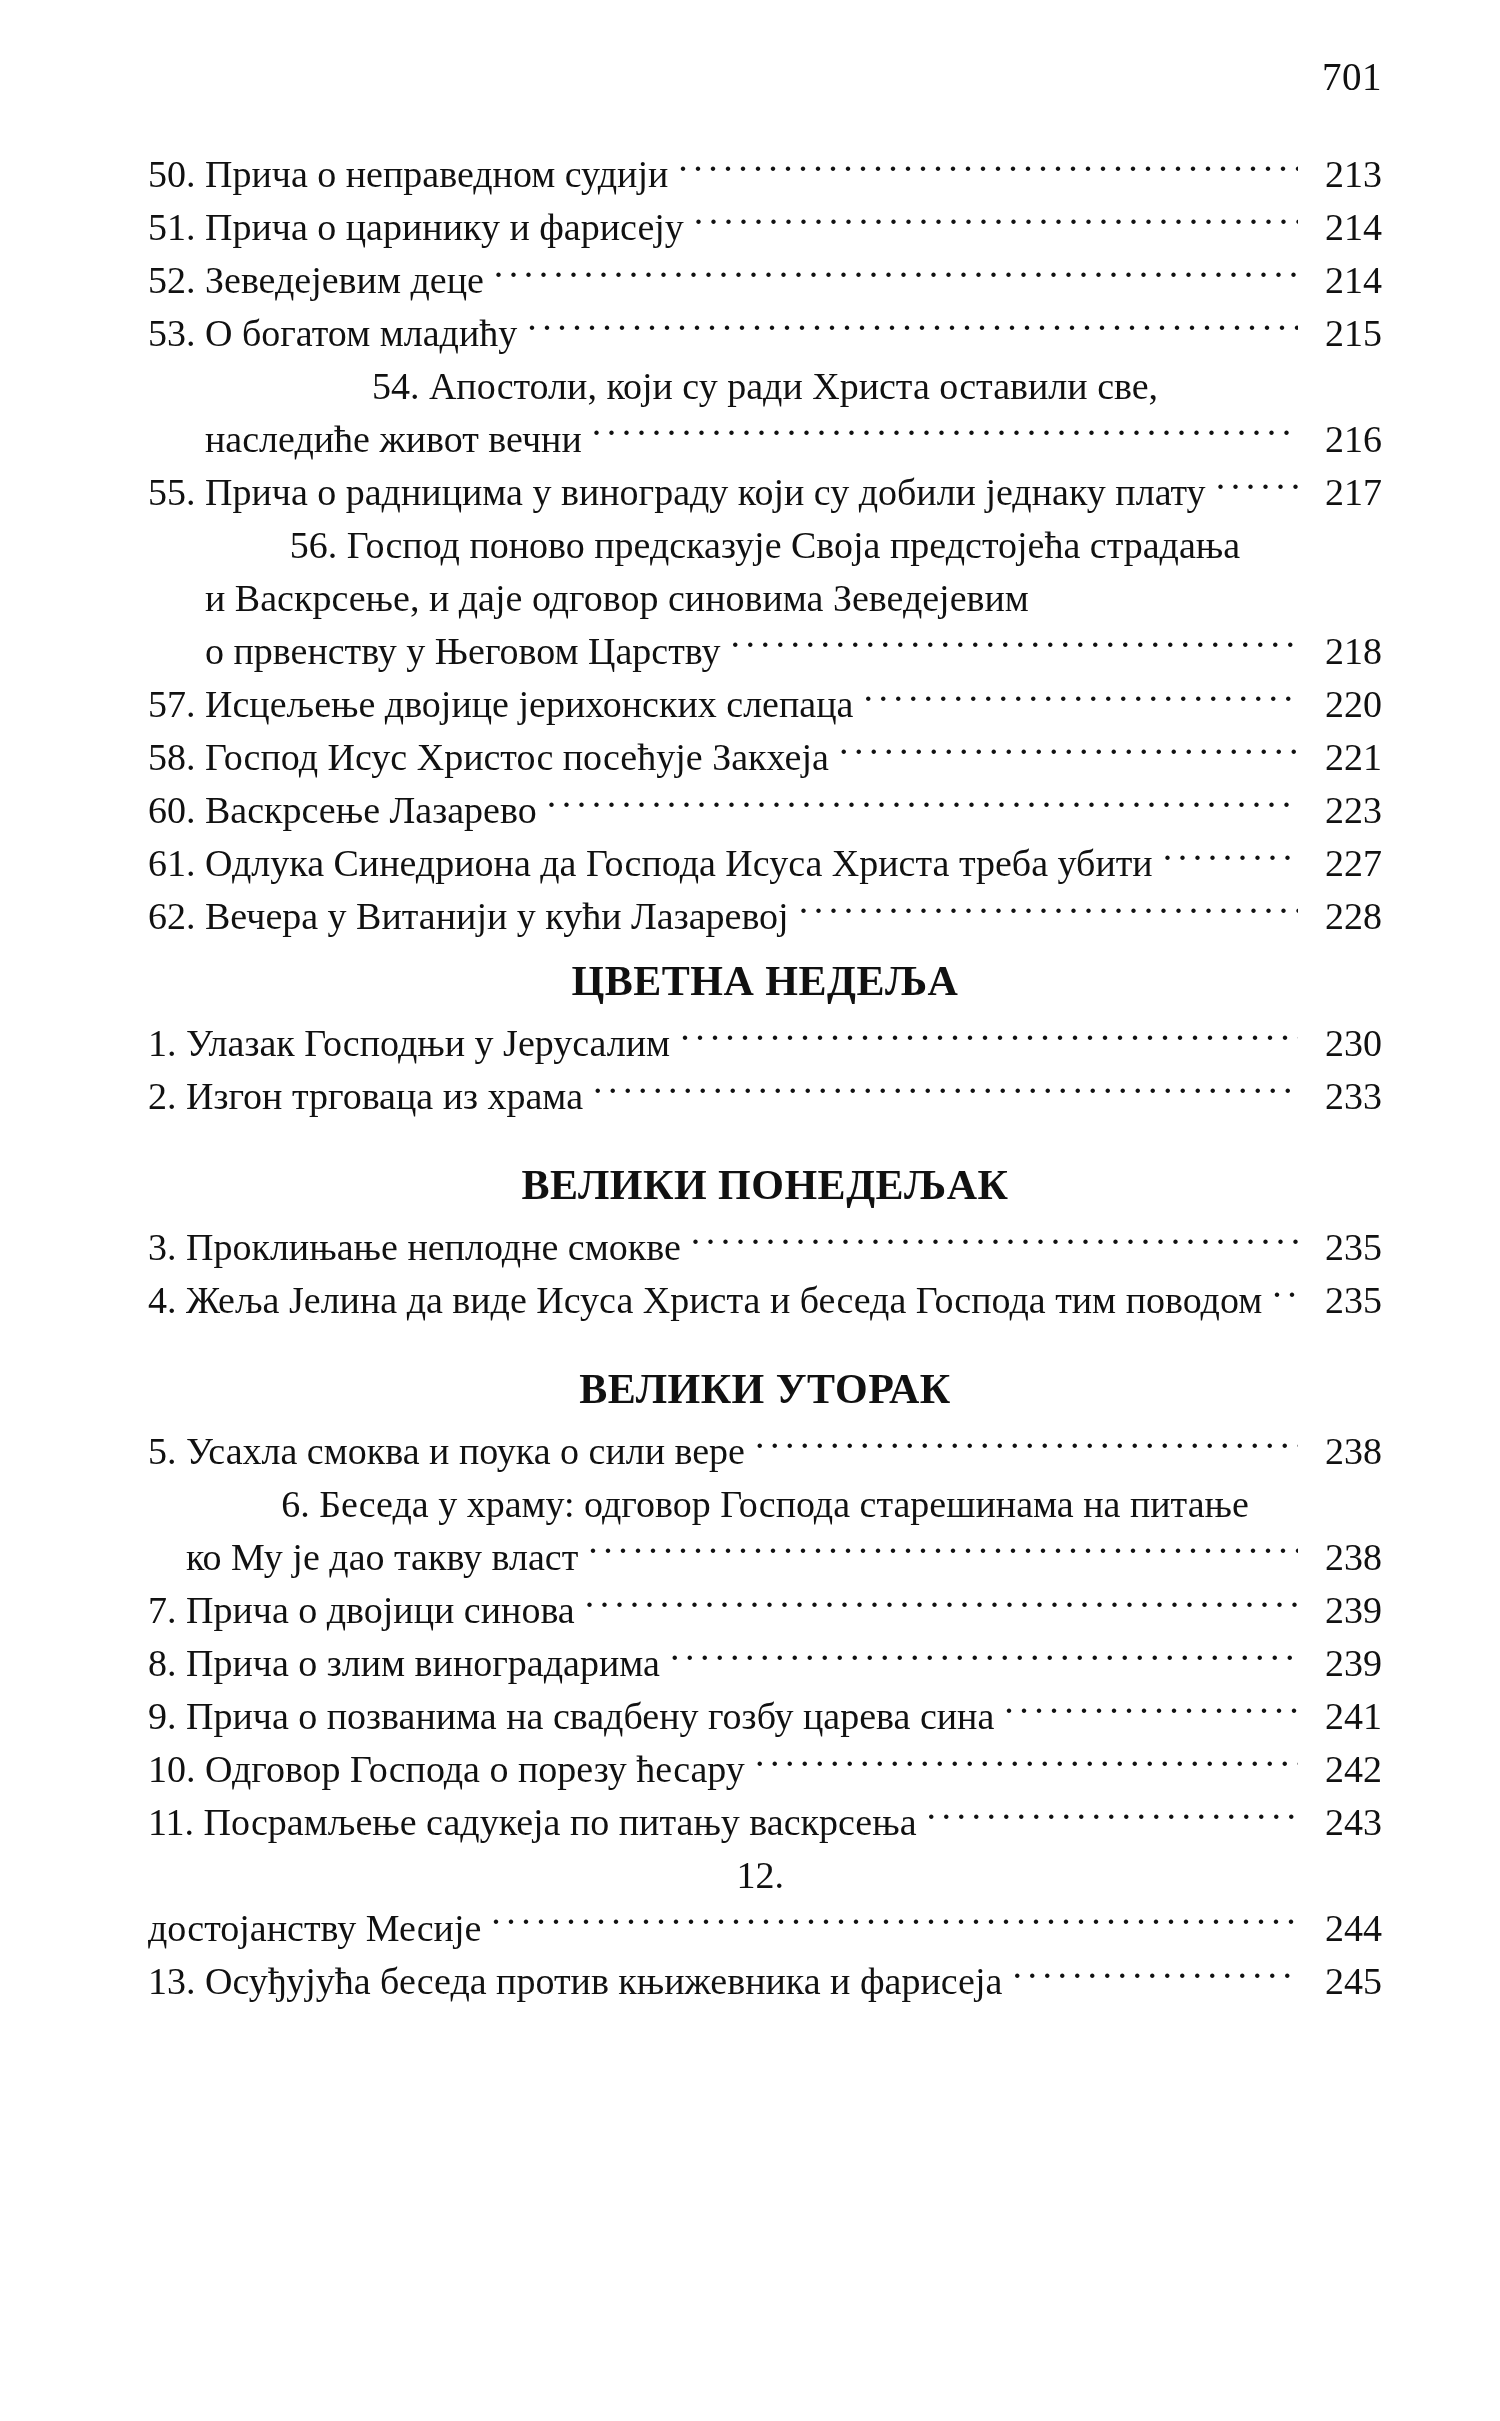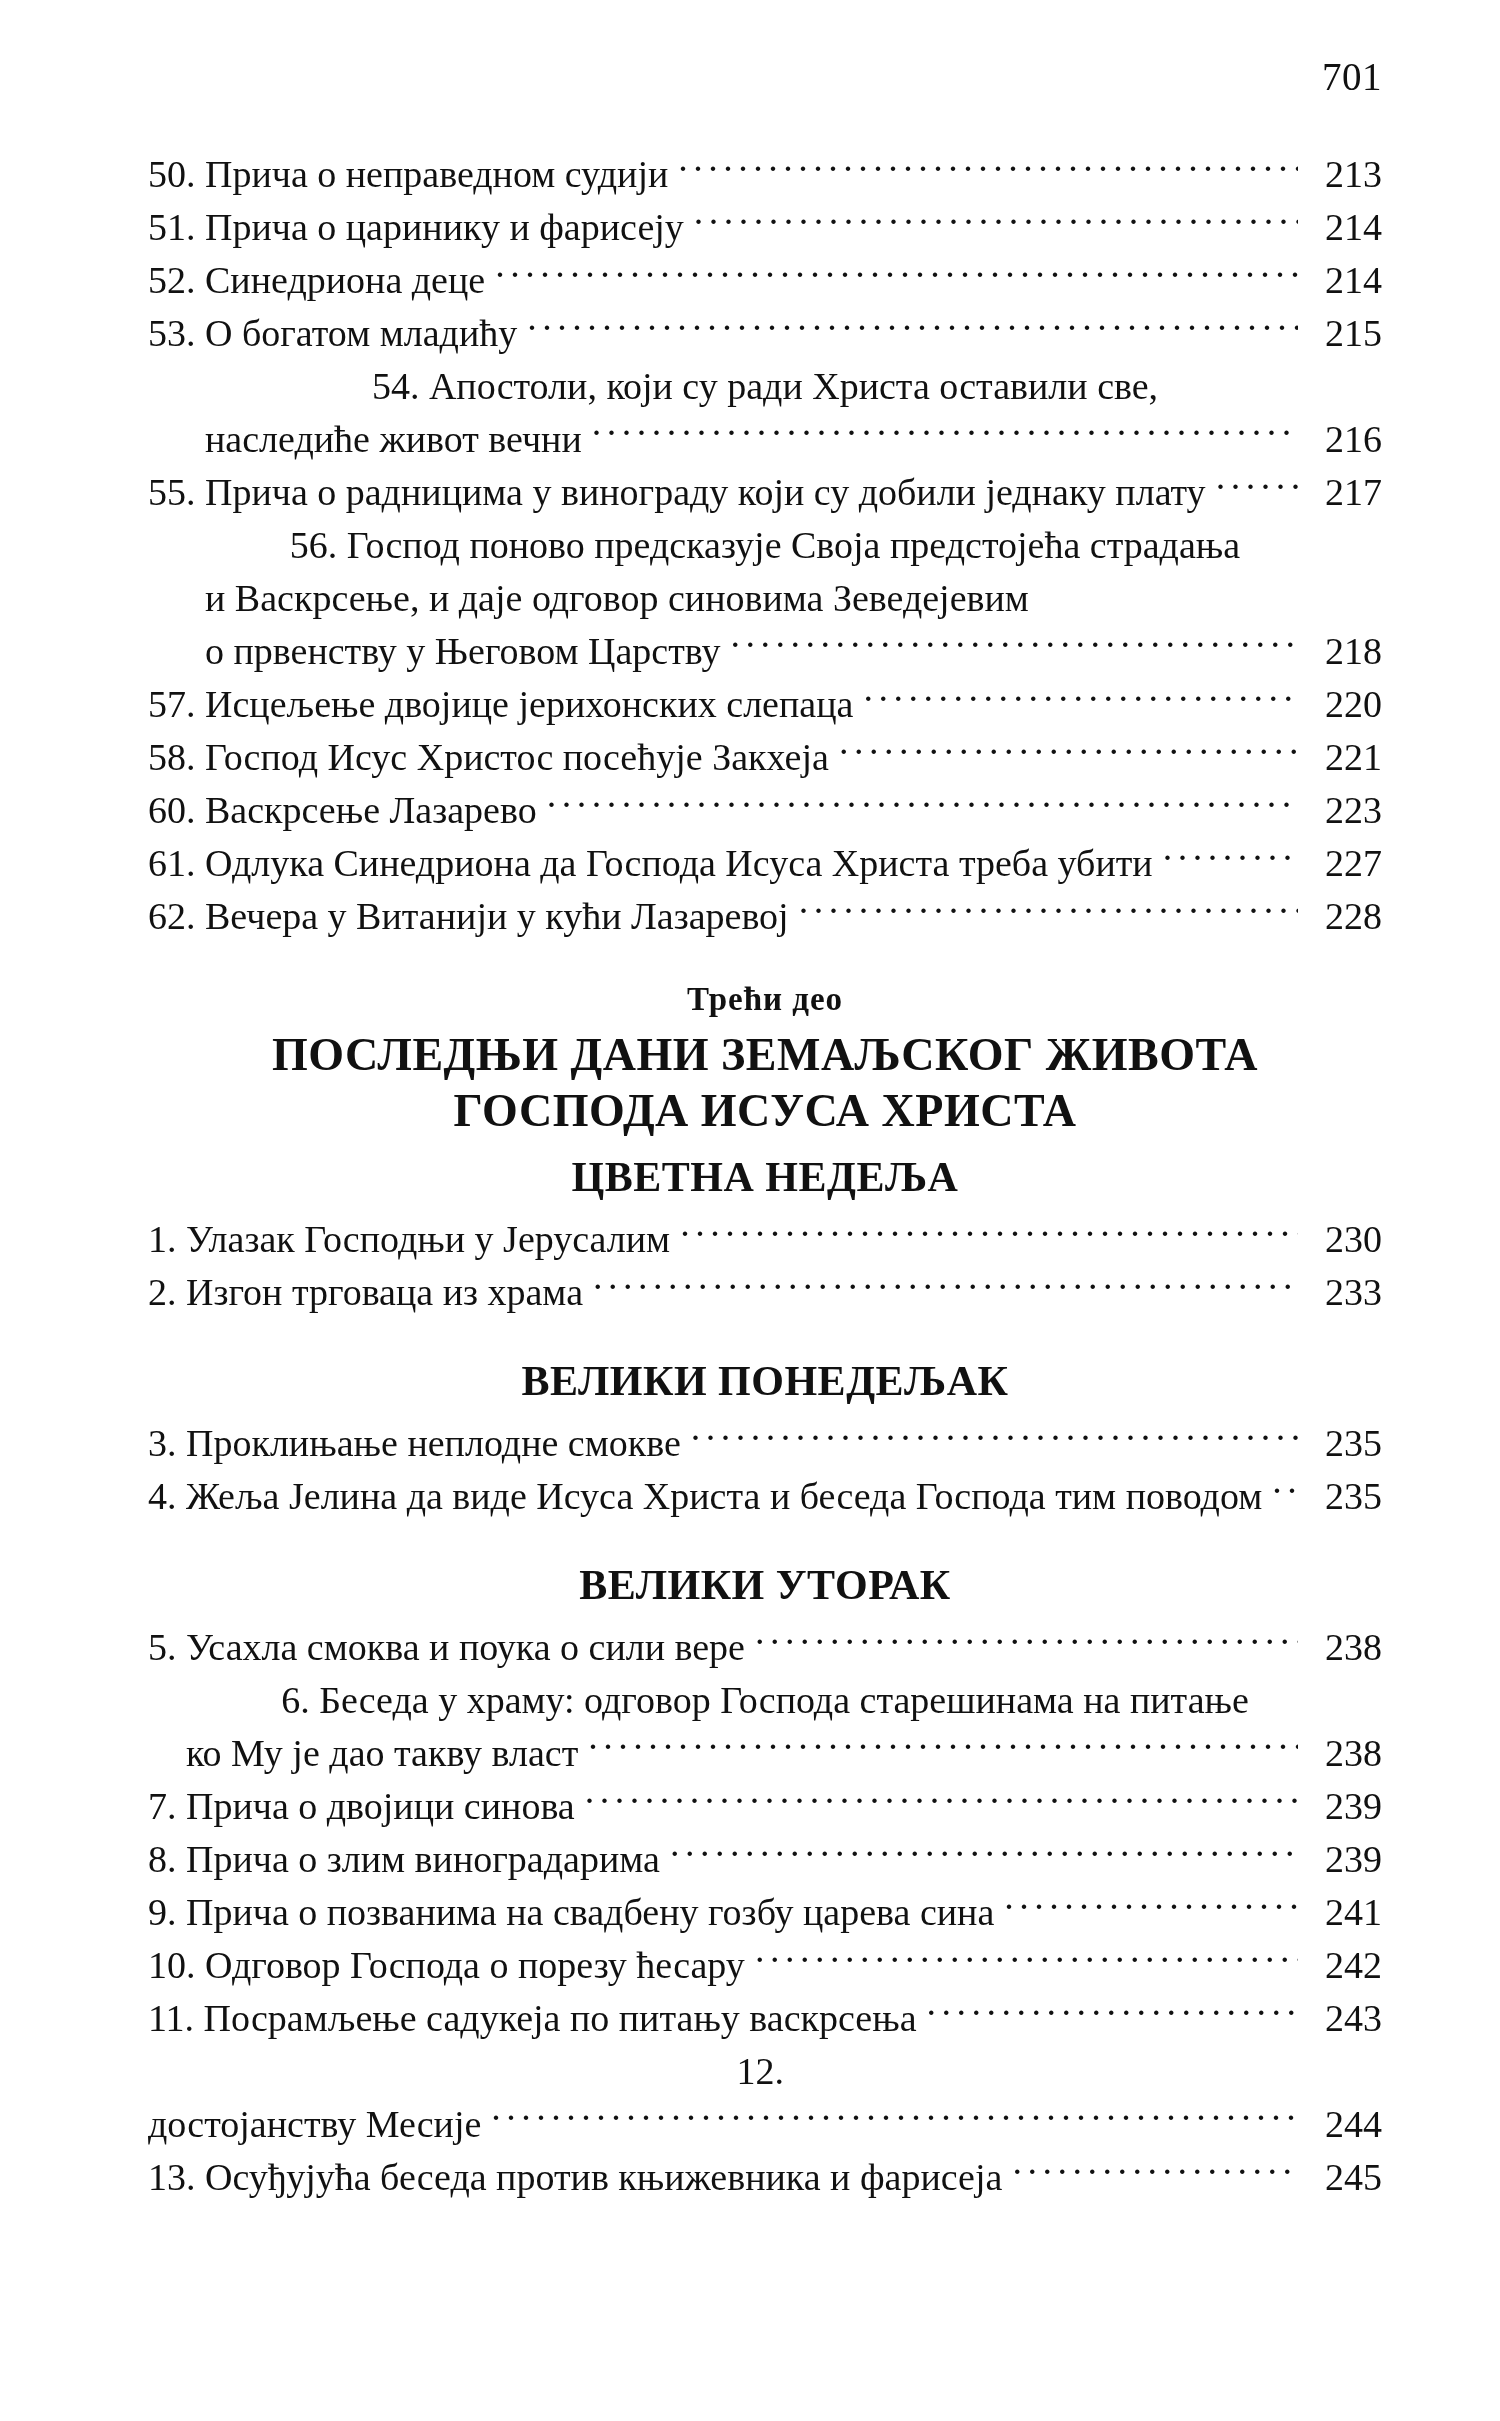--- a/index.html
+++ b/index.html
@@ -168,21 +168,21 @@
           <div class="entry-line">
             <span class="num">51. </span>
             <span class="label">Прича о царинику и фарисеју</span>
             <span class="leader"></span>
             <span class="pageno">214</span>
           </div>
         </div>
         <div class="entry">
           <div class="entry-line">
             <span class="num">52. </span>
-            <span class="label">Синедриона деце</span>
+            <span class="label">Зеведејевим деце</span>
             <span class="leader"></span>
             <span class="pageno">214</span>
           </div>
         </div>
         <div class="entry">
           <div class="entry-line">
             <span class="num">53. </span>
             <span class="label">О богатом младићу</span>
             <span class="leader"></span>
             <span class="pageno">215</span>
@@ -258,25 +258,20 @@
         </div>
         <div class="entry">
           <div class="entry-line">
             <span class="num">62. </span>
             <span class="label">Вечера у Витанији у кући Лазаревој</span>
             <span class="leader"></span>
             <span class="pageno">228</span>
           </div>
         </div>
       </div>
-      <div class="part-block">
-        <div class="part-kicker">Трећи део</div>
-        <div class="part-title">ПОСЛЕДЊИ ДАНИ ЗЕМАЉСКОГ ЖИВОТА
-ГОСПОДА ИСУСА ХРИСТА</div>
-      </div>
       <div class="section-head tight">ЦВЕТНА НЕДЕЉА</div>
       <div>
         <div class="entry">
           <div class="entry-line">
             <span class="num">1. </span>
             <span class="label">Улазак Господњи у Јерусалим</span>
             <span class="leader"></span>
             <span class="pageno">230</span>
           </div>
         </div>

